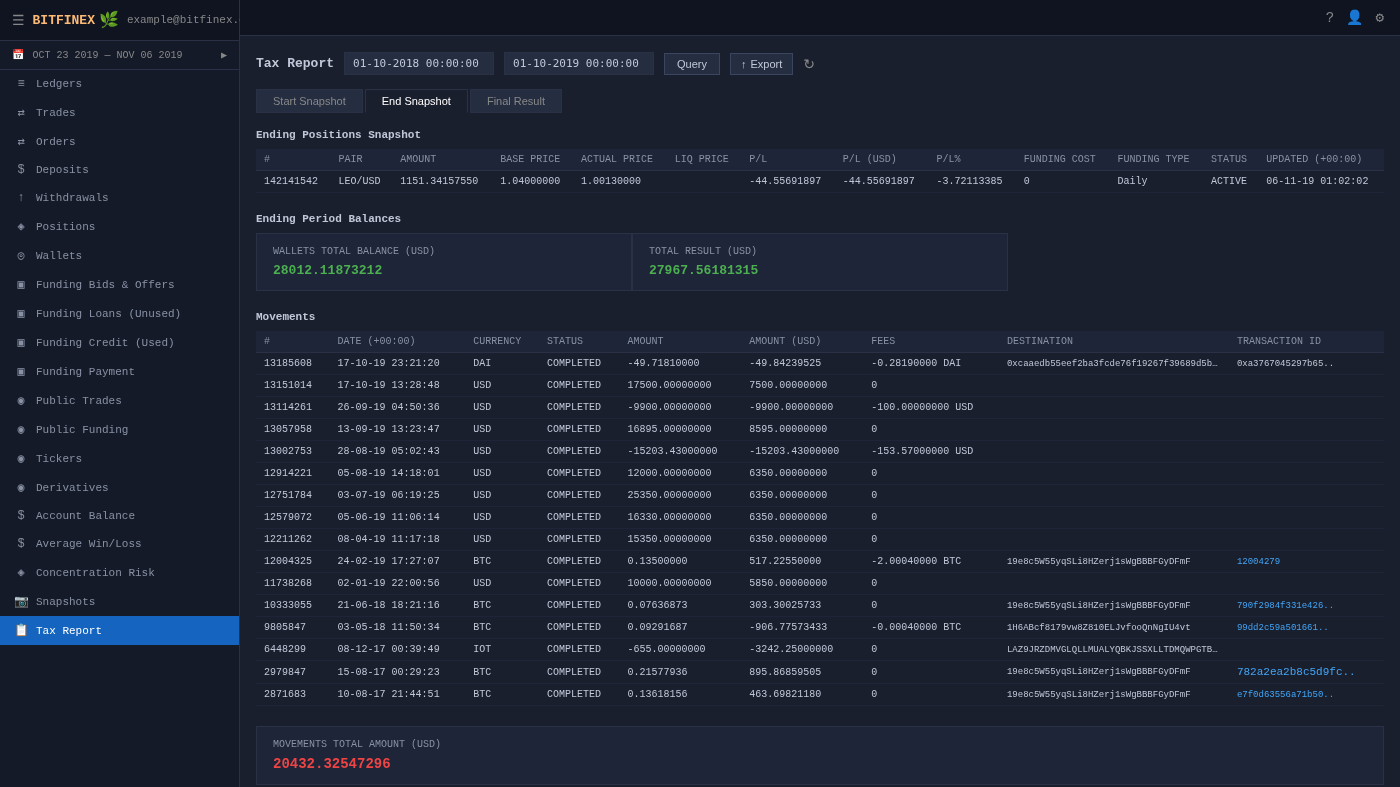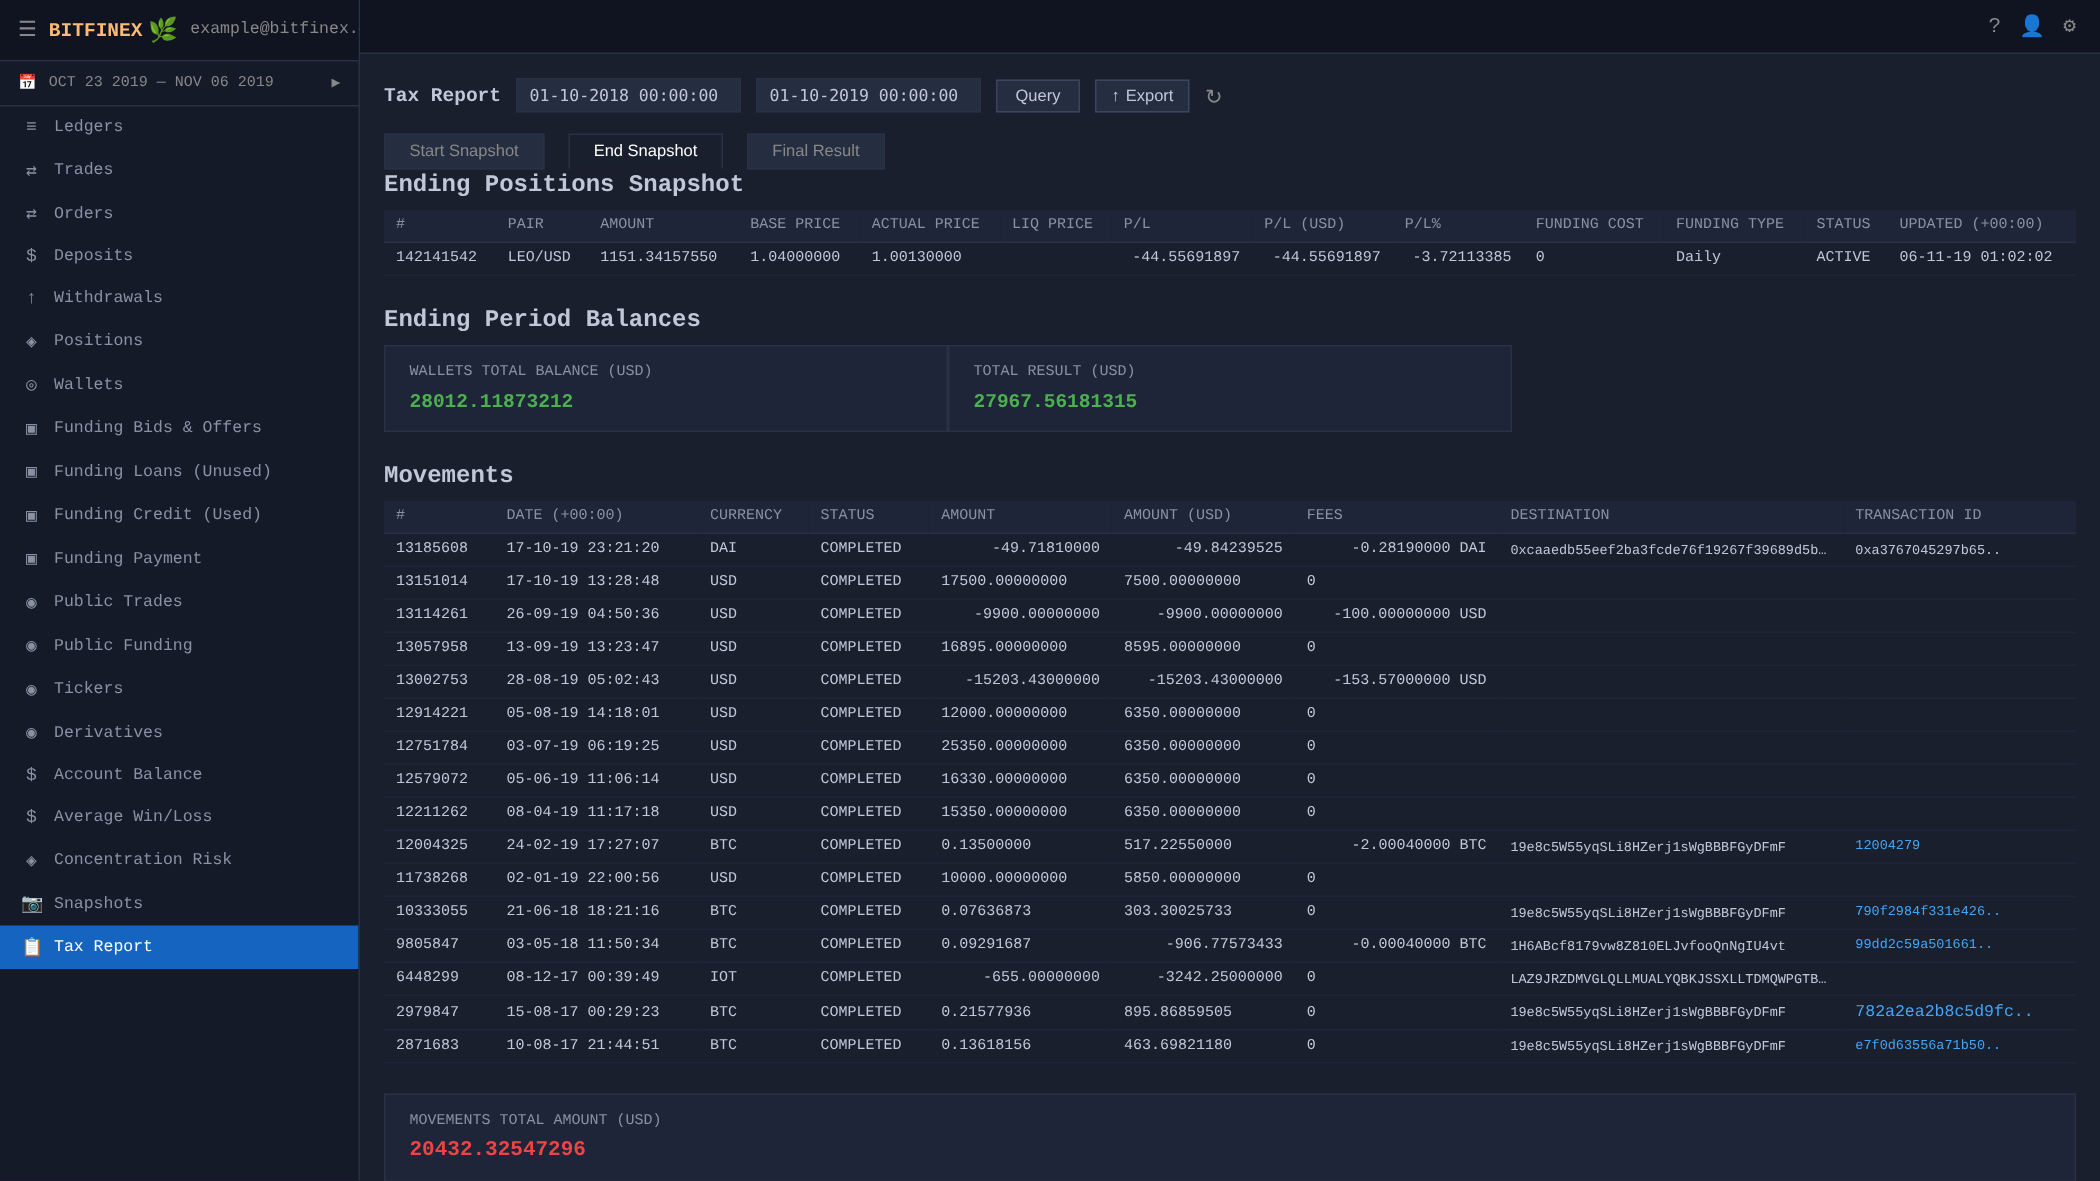--- a/index.html
+++ b/index.html
@@ -41,34 +41,34 @@
     #content::-webkit-scrollbar-thumb { background: #2a3045; }
 
     
     .report-header { display: flex; align-items: center; gap: 10px; margin-bottom: 14px; }
     .report-title { color: #c0c8d8; font-size: 13px; font-weight: bold; }
     .date-input { background: #252d40; border: 1px solid #2a3045; color: #c0c8d8; padding: 4px 8px; font-size: 11px; font-family: monospace; width: 150px; }
     .btn-query { background: #252d40; border: 1px solid #3a4560; color: #c0c8d8; padding: 4px 12px; cursor: pointer; font-size: 11px; }
     .btn-export { background: #252d40; border: 1px solid #3a4560; color: #c0c8d8; padding: 4px 10px; cursor: pointer; font-size: 11px; display: flex; align-items: center; gap: 4px; }
     .btn-refresh { background: transparent; border: none; color: #888; cursor: pointer; font-size: 14px; }
 
-    .snapshot-tabs { display: flex; gap: 16px; margin-bottom: 1px; }
+    .snapshot-tabs { display: flex; gap: 2px; margin-bottom: 16px; }
     .tab-btn { padding: 5px 16px; border: 1px solid #2a3045; background: #252d40; color: #888; cursor: pointer; font-size: 11px; }
     .tab-btn.active { background: #1a1f2e; color: #fff; border-bottom-color: #1a1f2e; }
 
     
-    .section-title { color: #c0c8d8; font-size: 16px; font-weight: bold; margin-bottom: 8px; }
+    .section-title { color: #c0c8d8; font-size: 11px; font-weight: bold; margin-bottom: 8px; }
 
     
     .data-table { width: 100%; border-collapse: collapse; margin-bottom: 20px; }
     .data-table th { background: #1e2538; color: #8892a4; padding: 5px 8px; text-align: left; font-size: 10px; font-weight: normal; border-bottom: 1px solid #2a3045; white-space: nowrap; }
     .data-table td { padding: 5px 8px; border-bottom: 1px solid #1e2538; font-size: 10px; white-space: nowrap; color: #c0c8d8; }
 
     .val-green { color: #4caf50; }
-    .val-red { color: #ef5350; text-align: right; }
+    .val-red { color: #ef5350; }
     .val-orange { color: #ff9800; }
     .val-link { color: #42a5f5; cursor: pointer; }
 
     
     .summary-row { display: grid; grid-template-columns: repeat(3, 1fr); gap: 0; margin-bottom: 20px; }
     .summary-box { background: #1e2538; border: 1px solid #2a3045; padding: 12px 16px; }
     .summary-box .label { color: #8892a4; font-size: 10px; margin-bottom: 6px; }
     .summary-box .value { font-size: 13px; font-weight: bold; }
 
     .total-box { background: #1e2538; border: 1px solid #2a3045; padding: 12px 16px; margin-bottom: 20px; }

